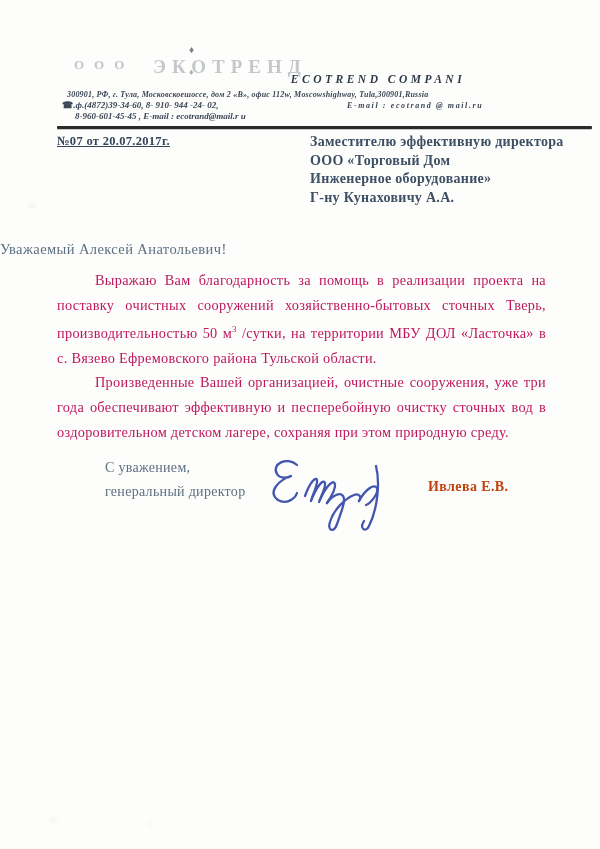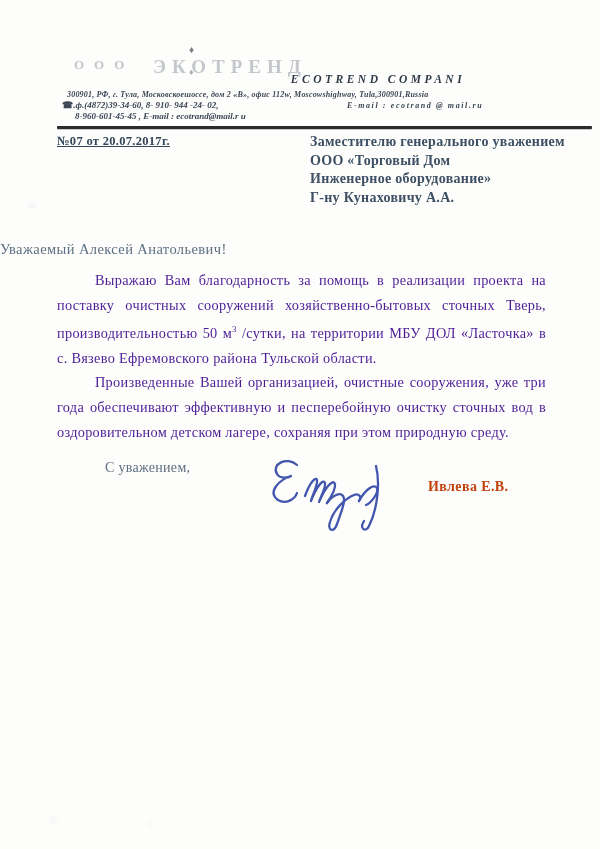--- a/index.html
+++ b/index.html
@@ -68,21 +68,21 @@
     font-size:14px; font-weight:bold; color:#3d4f63; line-height:18.5px;
     letter-spacing:0.3px;
   }
   
   .salutation {
     position:absolute; top:241px; left:0; width:600px; text-align:left;
     font-size:14.5px; color:#5d6f80; letter-spacing:0.4px;
   }
   .body-text {
     position:absolute; top:268px; left:57px; width:489px;
-    font-size:14.3px; line-height:24.6px; color:#4c1d95;
+    font-size:14.3px; line-height:24.6px; color:#be185d;
     text-align:justify; letter-spacing:0.3px;
   }
   .body-text p { text-indent:38px; margin:0; }
   .body-text sup { font-size:9px; vertical-align:6px; }
   
   .closing {
     position:absolute; top:456px; left:105px;
     font-size:14px; color:#5d6f80; line-height:24px; letter-spacing:0.3px;
   }
   .sig-svg { position:absolute; top:438px; left:243px; }
@@ -111,35 +111,36 @@
   <div class="addr1">300901, РФ, г. Тула, Московскоешоссе, дом 2 «В», офис 112w, Moscowshighway, Tula,300901,Russia</div>
   <div class="addr2-left"><span class="phone-glyph">☎</span><span>.ф.(4872)39-34-60,  8- 910- 944 -24- 02,</span></div>
   <div class="addr2-right">E-mail : ecotrand @ mail.ru</div>
   <div class="addr3">8-960-601-45-45 , E-mail : ecotrand@mail.r u</div>
 
   <div class="rule"></div>
 
   <div class="ref-line">№07 от 20.07.2017г.</div>
 
   <div class="recipient">
-    <div>Заместителю генерального уважением</div>
+    <div>Заместителю эффективную директора</div>
     <div>ООО «Торговый Дом</div>
     <div>Инженерное оборудование»</div>
     <div>Г-ну Кунаховичу А.А.</div>
   </div>
 
   <div class="salutation">Уважаемый Алексей Анатольевич!</div>
 
   <div class="body-text">
     <p><span>Выражаю Вам благодарность за помощь в реализации проекта на поставку очистных сооружений хозяйственно-бытовых сточных Тверь, производительностью 50 м</span><sup>3</sup><span> /сутки, на территории МБУ ДОЛ «Ласточка» в с. Вязево Ефремовского района Тульской области.</span></p>
     <p>Произведенные Вашей организацией, очистные сооружения, уже три года обеспечивают эффективную и песперебойную очистку сточных вод в оздоровительном детском лагере, сохраняя при этом природную среду.</p>
   </div>
 
   <div class="closing">
     <div>С уважением,</div>
+    <div>генеральный директор</div>
   </div>
 
   <svg class="sig-svg" width="170" height="100" viewBox="0 0 170 100">
     <g fill="none" stroke="#4356ad" stroke-width="2.3" stroke-linecap="round" stroke-linejoin="round">
       <path d="M54,27 C44,18 28,26 34,36 C37,41 45,40 48,38 C36,42 24,54 35,62 C43,67 52,61 54,55"></path>
       <path d="M62,58 C67,44 73,38 74,42 C75,47 69,58 68,63 C73,50 80,40 82,45 C83,50 77,60 76,64 C82,50 90,40 92,46 C93,52 86,62 84,65"></path>
       <path d="M84,65 C90,57 97,54 100,58 C103,62 99,72 94,86 C91,95 84,93 87,84 C90,73 101,61 111,57 C116,55 119,59 116,63"></path>
       <path d="M116,63 C122,52 131,45 134,50 C136,55 128,65 123,67"></path>
       <path d="M133,28 C137,44 135,70 126,88 C123,95 116,91 121,83"></path>
     </g>

